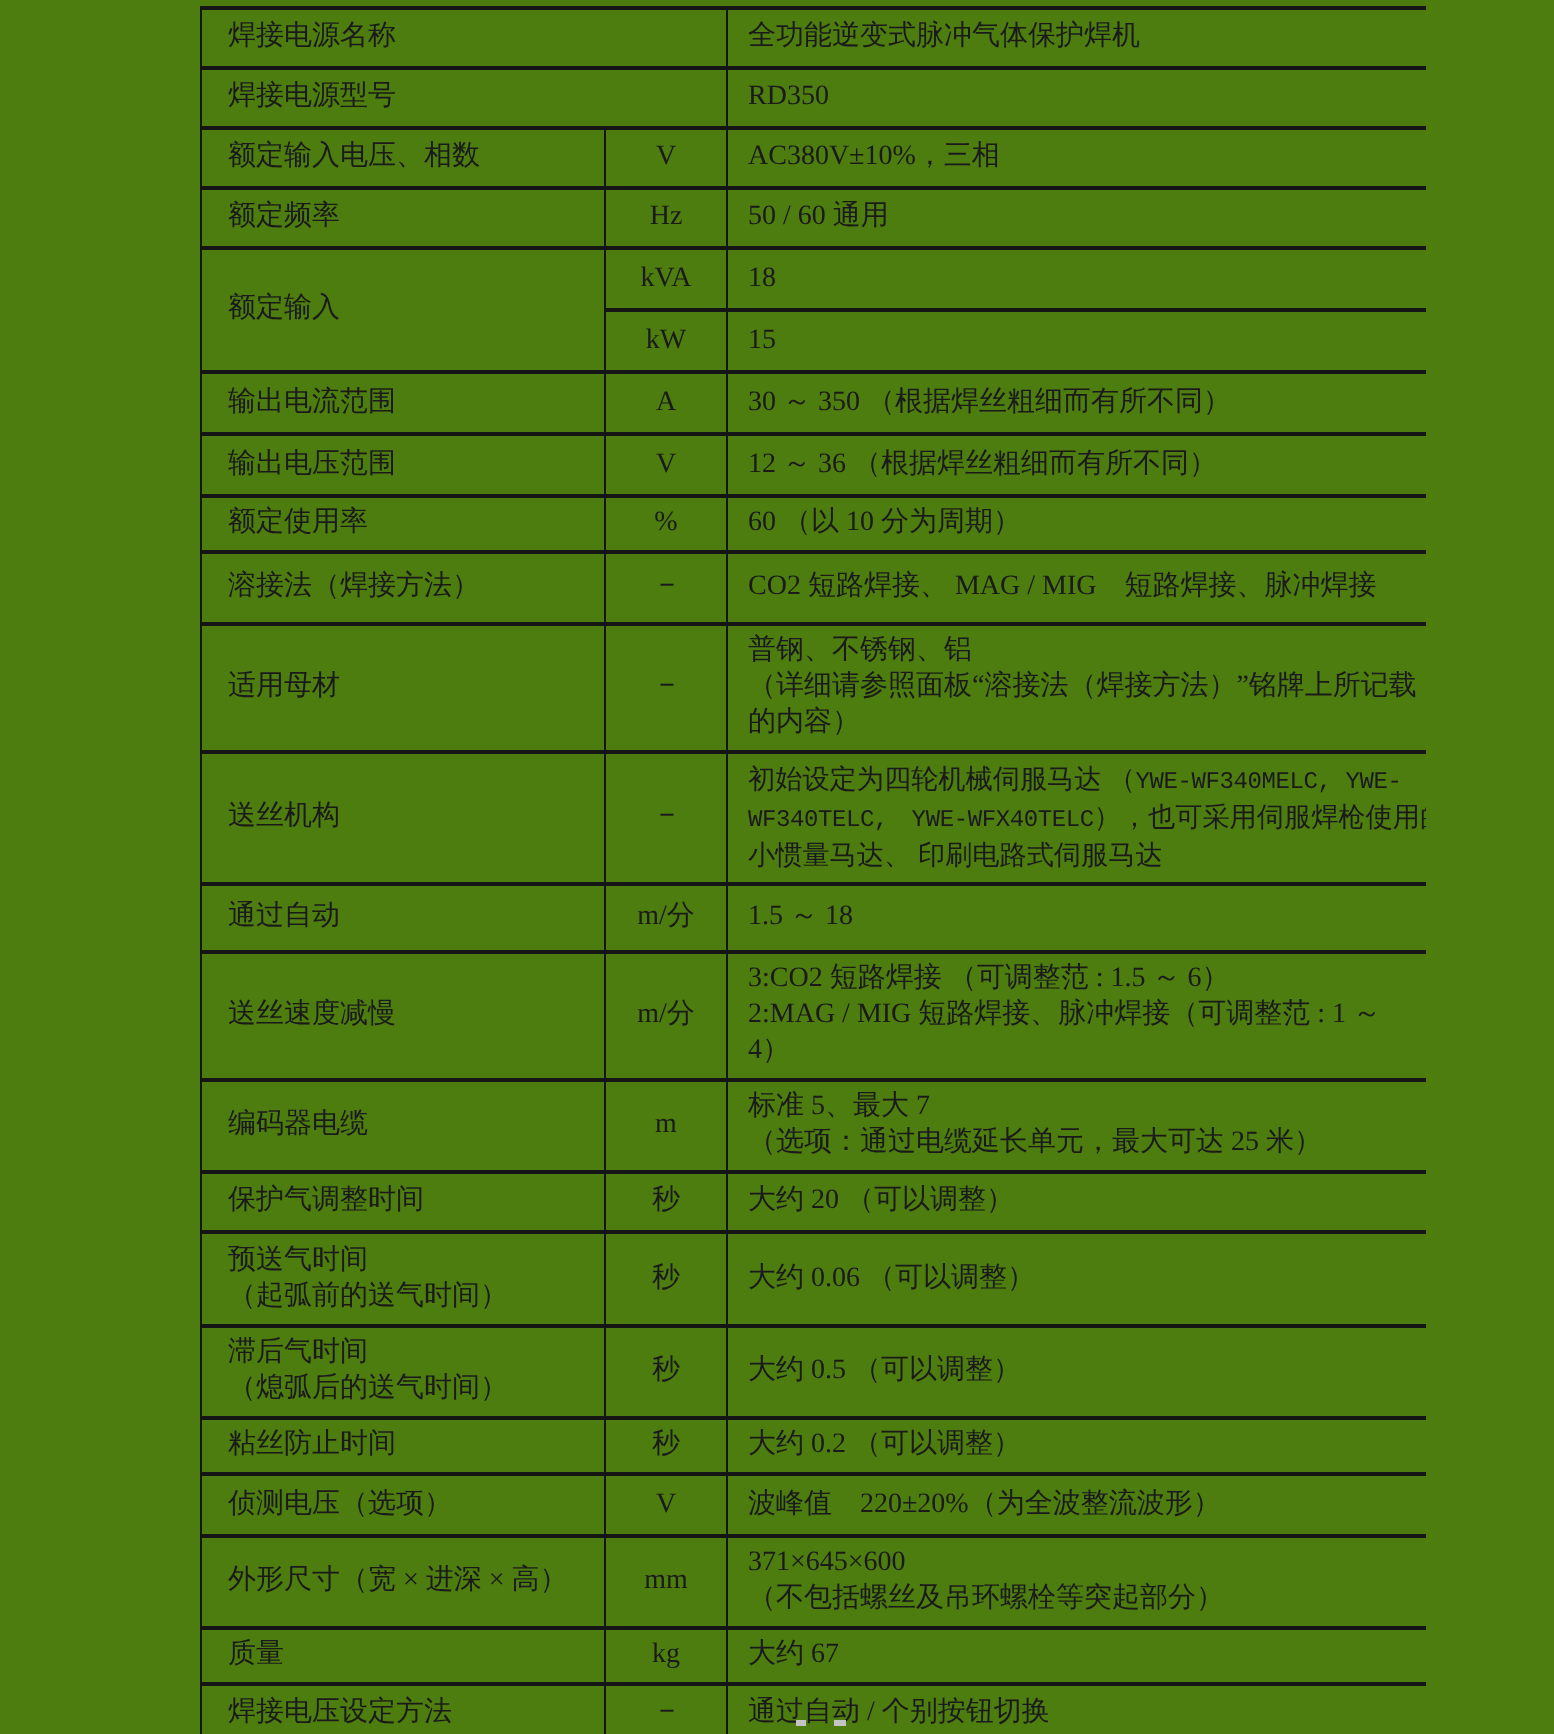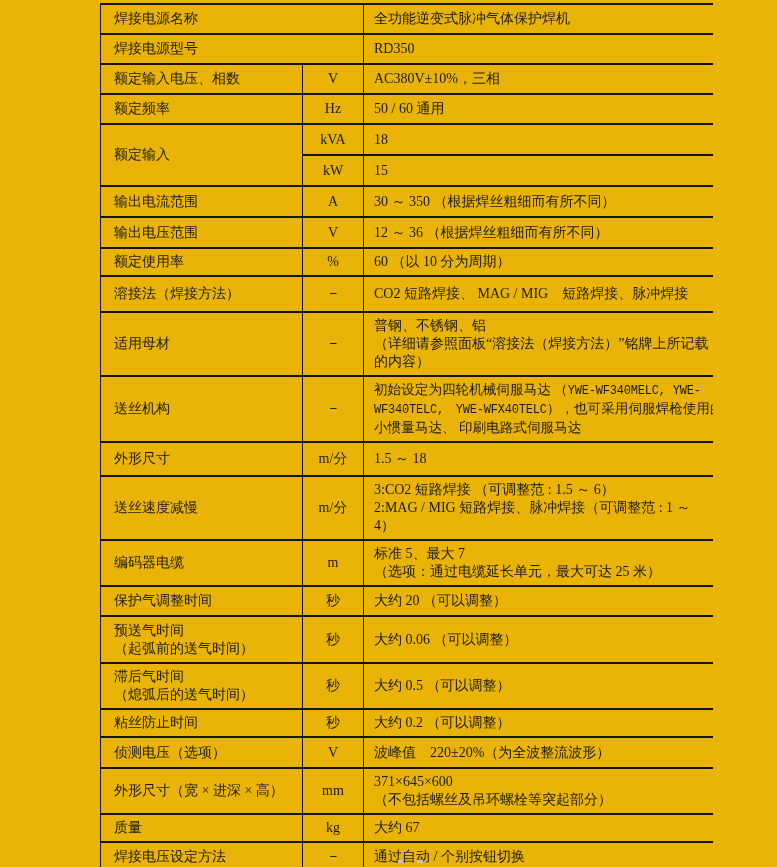--- a/index.html
+++ b/index.html
@@ -3,21 +3,21 @@
 <meta charset="utf-8">
 <style>
   html,body{margin:0;padding:0;}
   body{
     width:777px;height:867px;background:#ffffff;
     font-family:"Liberation Serif","DejaVu Serif",serif;
     color:#1a1a1a;
     position:relative;
     overflow:hidden;
   }
-  .page{position:relative;width:777px;height:867px;background:#eab308;}
+  .page{position:relative;width:777px;height:867px;background:#4d7c0f;}
   table.spec{
     position:absolute;left:100px;top:3px;
     width:612px;
     border-collapse:collapse;
     table-layout:fixed;
     border-top:2px solid #151515;
     border-bottom:2px solid #151515;
     border-left:1px solid #151515;
     border-right:none;
   }
@@ -130,21 +130,21 @@
 的内容）</td>
     </tr>
     <tr style="height:59px">
       <td class="name">送丝机构</td>
       <td class="unit dash">−</td>
       <td class="value pre"><span>初始设定为四轮机械伺服马达 （</span><span class="mono">YWE-WF340MELC, YWE-
 WF340TELC,　YWE-WFX40TELC</span><span>），也可采用伺服焊枪使用的
 小惯量马达、 印刷电路式伺服马达</span></td>
     </tr>
     <tr style="height:34px">
-      <td class="name">外形尺寸</td>
+      <td class="name">通过自动</td>
       <td class="unit">m/分</td>
       <td class="value">1.5 ～ 18</td>
     </tr>
     <tr style="height:47px">
       <td class="name">送丝速度减慢</td>
       <td class="unit">m/分</td>
       <td class="value">3:CO2 短路焊接 （可调整范 : 1.5 ～ 6）
 2:MAG / MIG 短路焊接、脉冲焊接（可调整范 : 1 ～ 4）</td>
     </tr>
     <tr style="height:36px">

